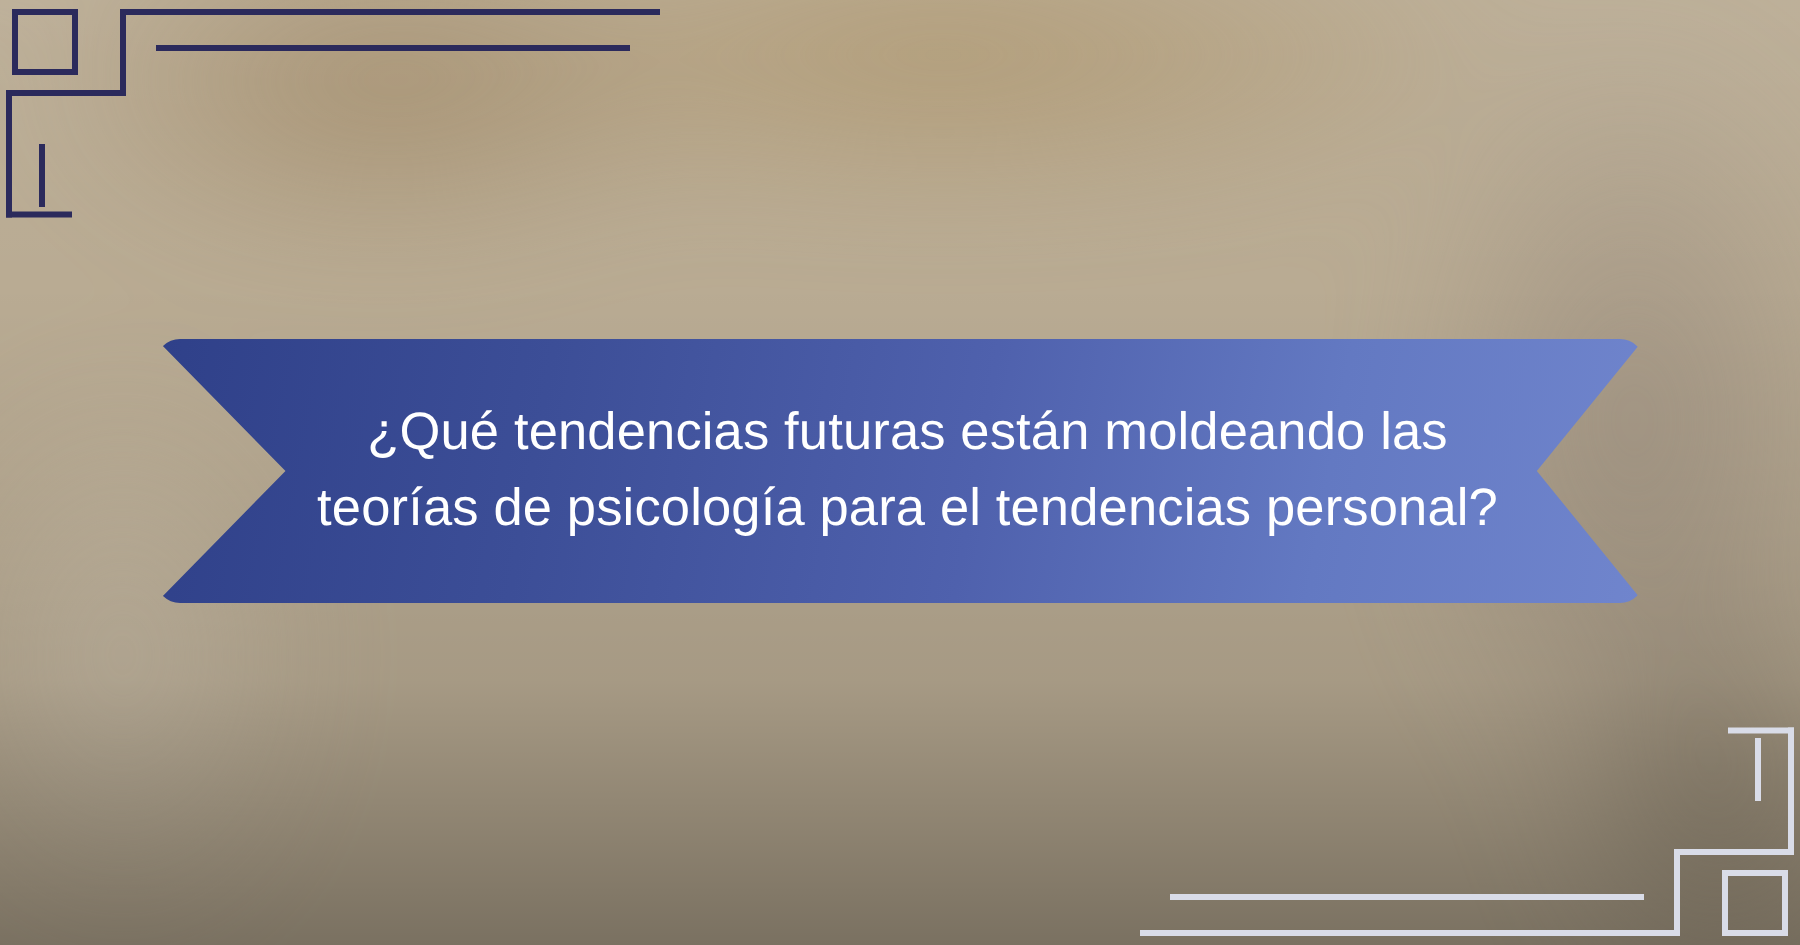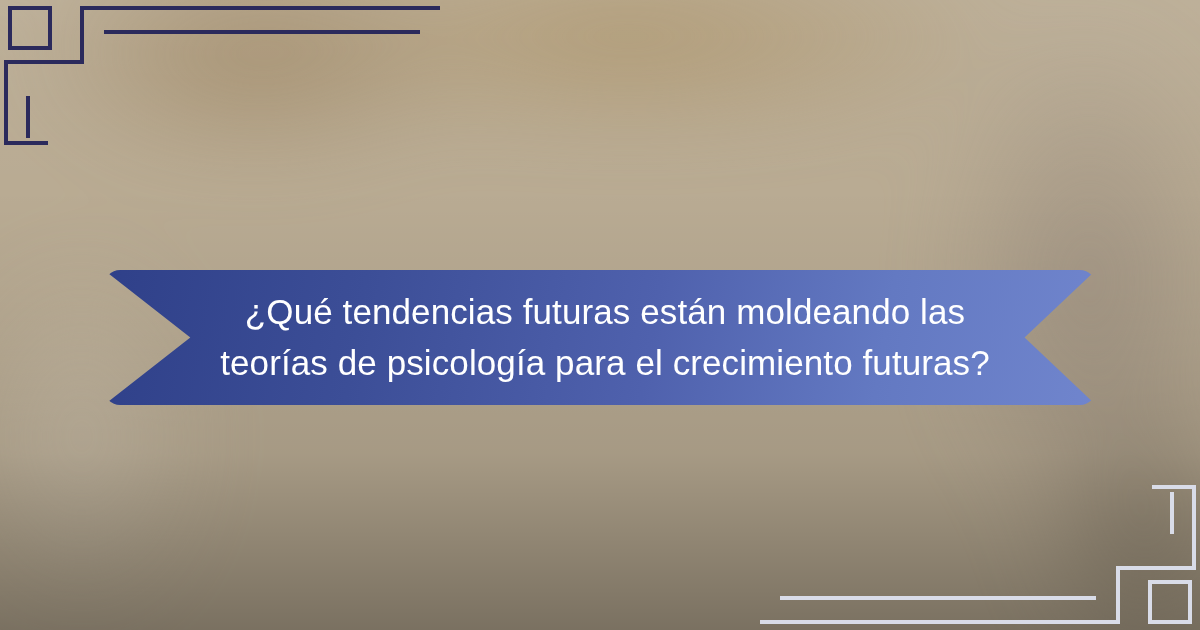--- a/index.html
+++ b/index.html
@@ -123,22 +123,21 @@
   .br .h4 {
     right: 4px; bottom: 141px; width: 44px; height: 4px; background: #d9dce8;
   }
 
   
   #banner {
     position: absolute;
     left: 104px;
     top: 226px;
     width: 992px;
-    height: 135px;
-    margin-top: 44px;
+    height: 176px;
   }
   #banner .ribbon-shape {
     position: absolute;
     inset: 0;
     background: linear-gradient(100deg, #2f4089 0%, #3c4e97 26%, #4f61ad 55%, #6379c2 78%, #7085cd 100%);
     border-radius: 16px;
     -webkit-clip-path: polygon(
       0% 0%, 100% 0%, 92.8% 50%, 100% 100%,
       0% 100%, 8.7% 50%);
     clip-path: polygon(
@@ -192,17 +191,17 @@
     <span class="orn h3"></span>
     <span class="orn v2"></span>
     <span class="orn v3"></span>
     <span class="orn h4"></span>
   </div>
 
   <div id="banner">
     <div class="ribbon-shape"></div>
     <div class="ribbon-text">
       <span class="line">¿Qué tendencias futuras están moldeando las</span>
-      <span class="line">teorías de psicología para el crecimiento futuras?</span>
+      <span class="line">teorías de psicología para el tendencias personal?</span>
     </div>
   </div>
 
 </div>
 
 </body></html>

